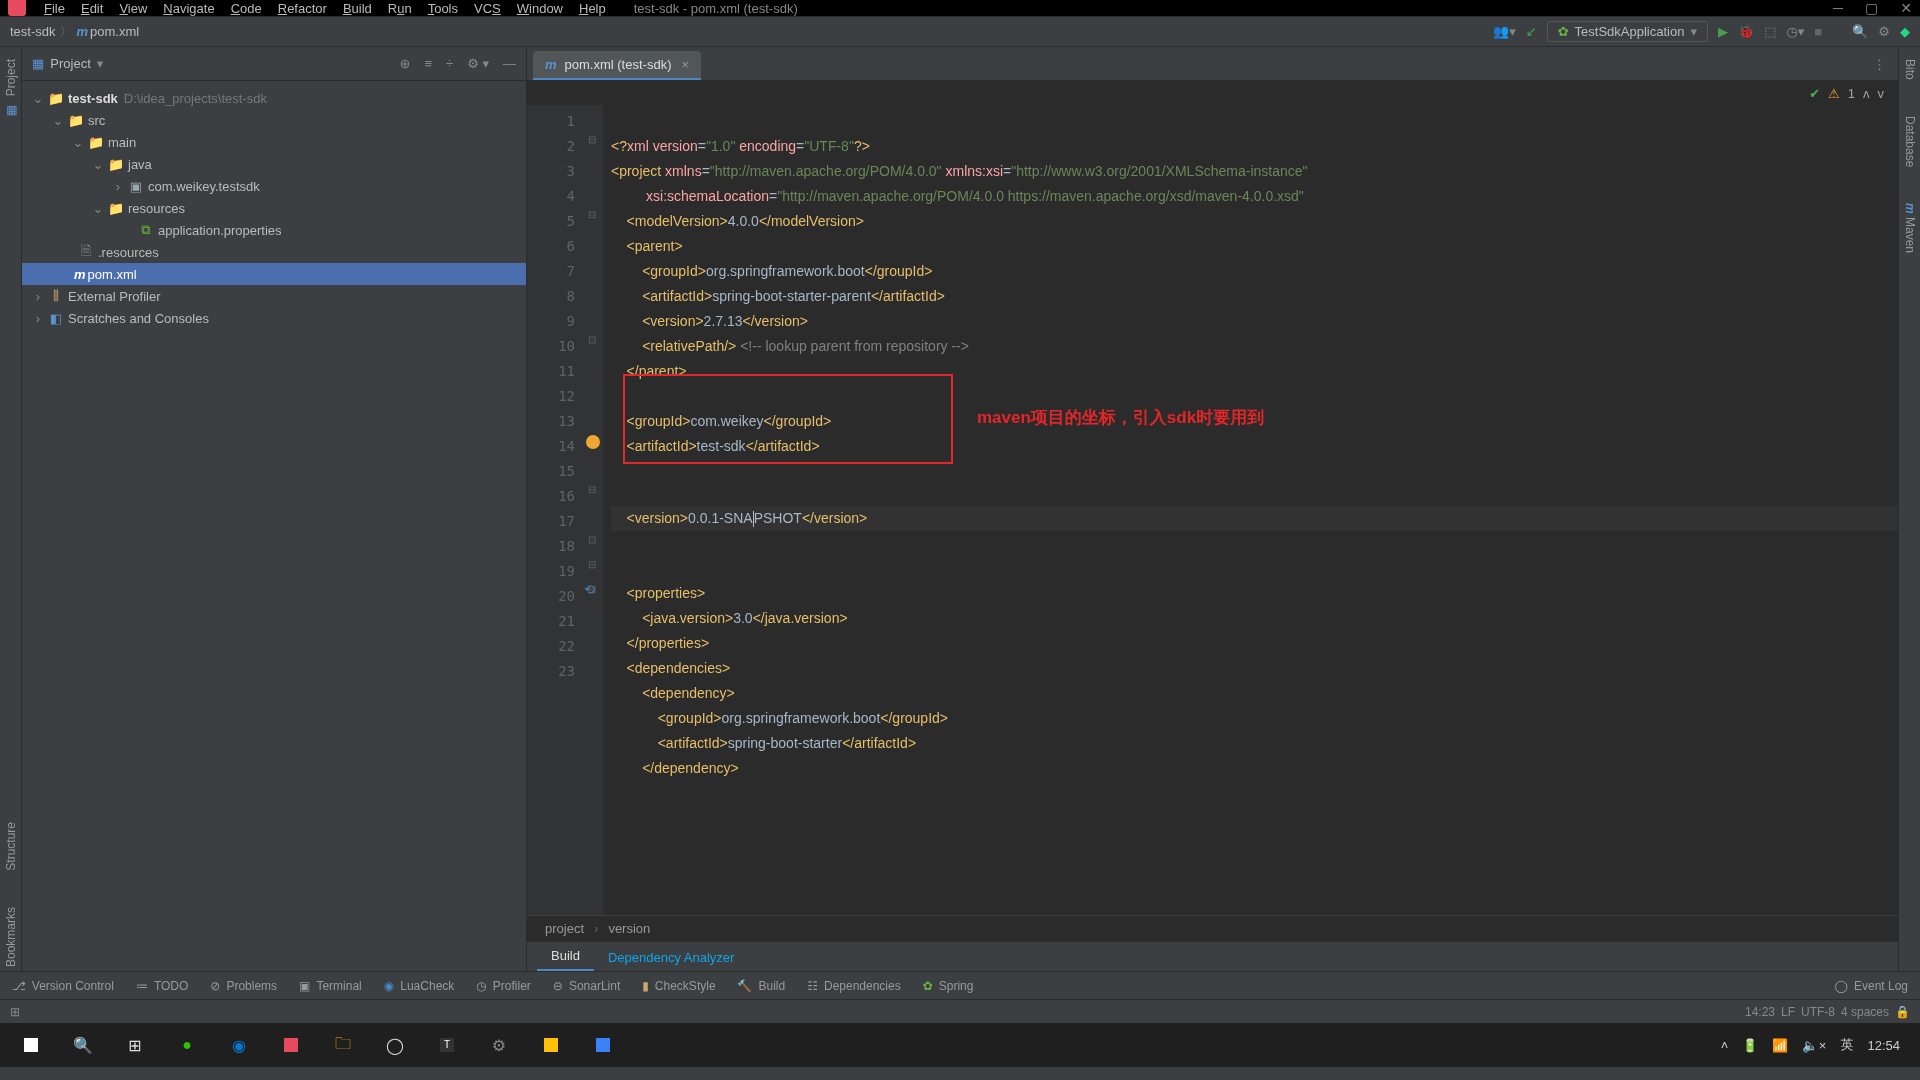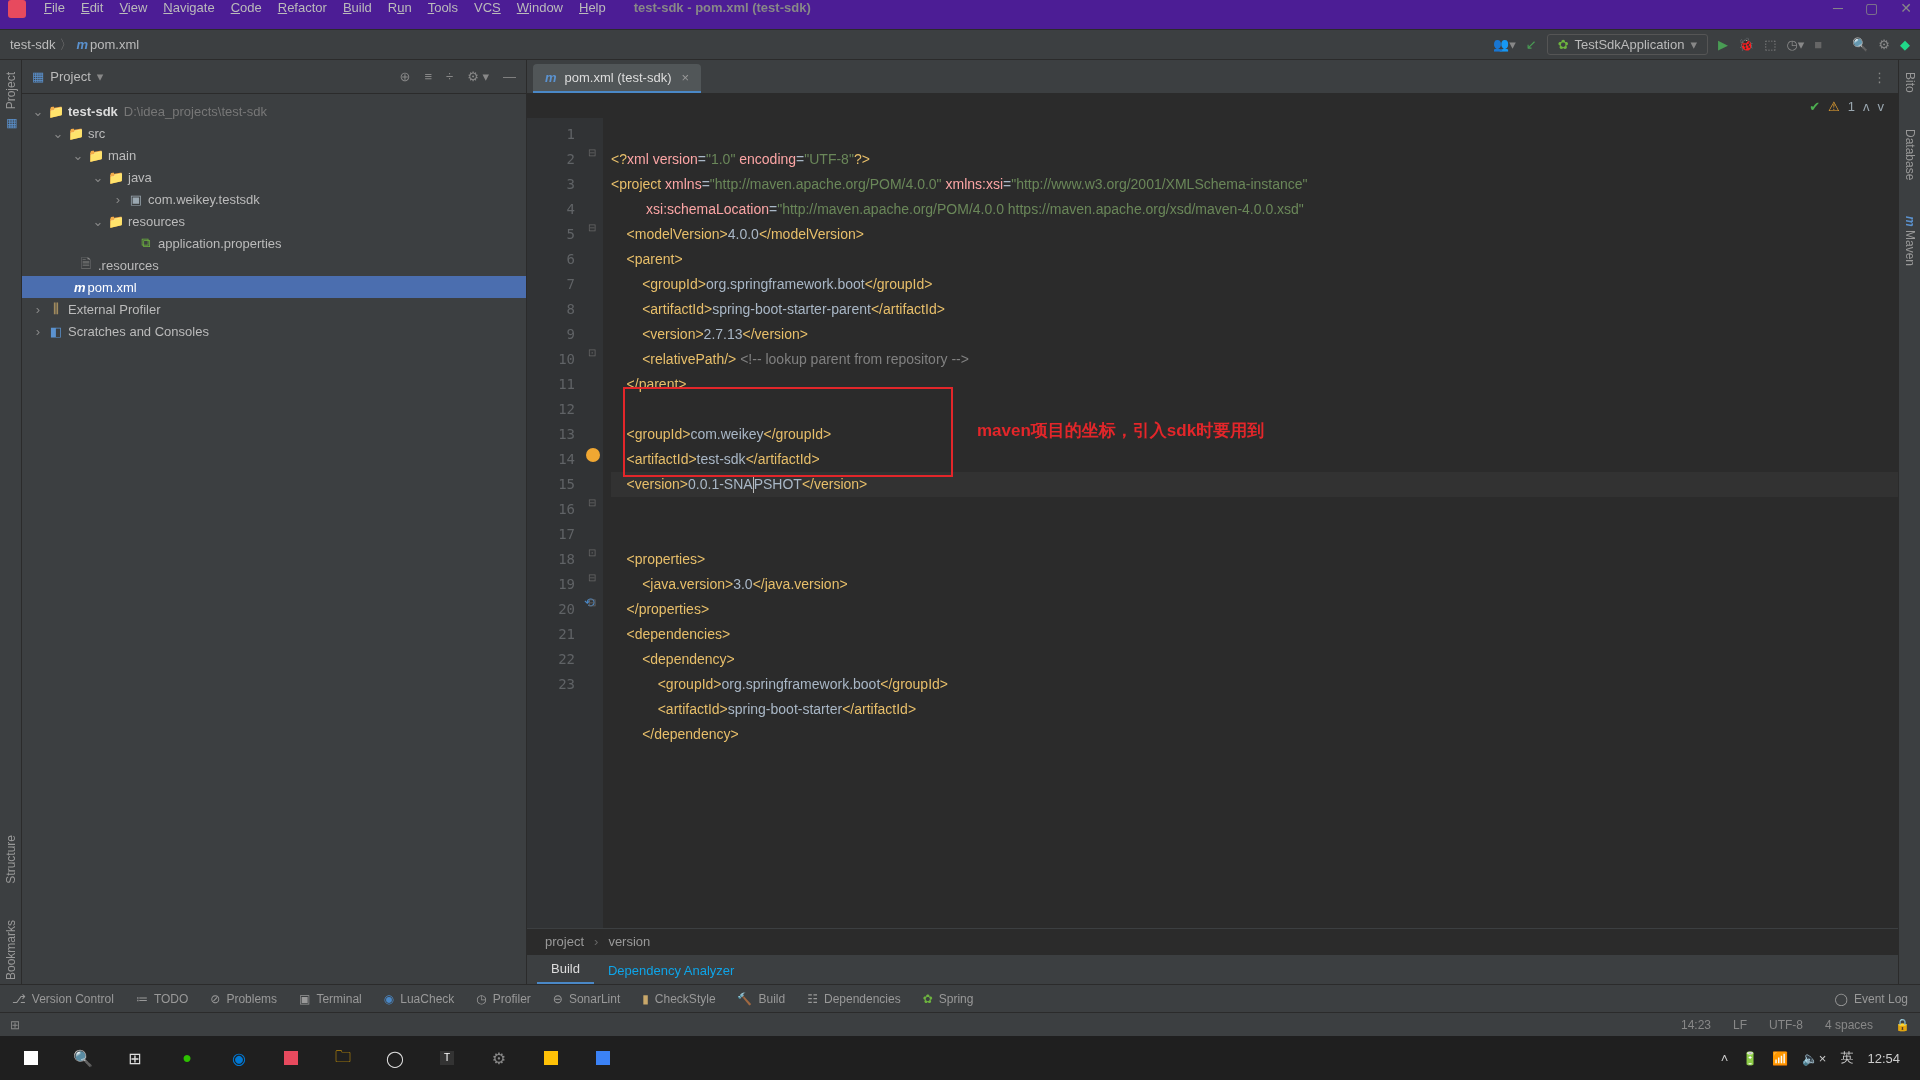--- a/index.html
+++ b/index.html
@@ -1,21 +1,21 @@
 <!DOCTYPE html>
 <html><head>
 <meta charset="utf-8">
 <style>
 * { margin:0; padding:0; box-sizing:border-box; font-family:"Segoe UI",Arial,sans-serif; }
 body { background:#3c3f41; color:#bbbbbb; width:1920px; height:1080px; overflow:hidden; font-size:13px; }
-.main-menu { height:30px; display:flex; align-items:flex-start; padding:0 8px; background:#4c1d95; border-bottom:1px solid #2b2b2b; }
+.main-menu { height:17px; display:flex; align-items:flex-end; padding:0 8px; background:#000000; border-bottom:1px solid #2b2b2b; }
 .main-menu .logo { width:18px; height:18px; background:#e74a5e; border-radius:3px; margin-right:10px; }
 .main-menu .mi { padding:0 8px; cursor:pointer; color:#bbb; }
 .main-menu .mi u { text-decoration:underline; }
-.main-menu .title { margin-left:20px; color:#888;font-weight:bold; }
+.main-menu .title { margin-left:20px; color:#888; }
 .main-menu .winctl { margin-left:auto; display:flex; gap:22px; color:#888; font-size:14px; }
 .toolbar2 { height:30px; display:flex; align-items:center; padding:0 10px; background:#3c3f41; border-bottom:1px solid #2b2b2b; }
 .bc-item { color:#bbb; }
 .bc-sep { color:#777; margin:0 4px; }
 .mfile { color:#5b92cf; font-weight:bold; font-style:italic; margin-right:2px; }
 .toolbar2 .right { margin-left:auto; display:flex; align-items:center; gap:10px; }
 .runcfg { background:#3c3f41; border:1px solid #555; border-radius:3px; padding:2px 10px; display:flex; align-items:center; gap:6px; }
 .tri-green { color:#499c54; }
 .body-row { display:flex; height:calc(100% - 30px - 30px - 28px - 24px - 44px); }
 .left-gutter, .right-gutter { width:22px; background:#3c3f41; border-right:1px solid #2b2b2b; display:flex; flex-direction:column; align-items:center; padding-top:8px; gap:28px; }
@@ -46,35 +46,35 @@
 .gut2 { width:18px; background:#313335; position:relative; }
 .fold { position:absolute; left:3px; color:#666; font-size:10px; }
 .bulb { position:absolute; left:1px; width:14px; height:14px; background:#f0a732; border-radius:50%; }
 .refactor-ico { position:absolute; left:-1px; color:#4a88c7; font-size:13px; }
 .code { flex:1; font-family:Consolas,monospace; font-size:14px; line-height:25px; padding:4px 0 4px 8px; color:#a9b7c6; white-space:pre; position:relative; overflow:hidden; }
 .t-tag { color:#e8bf6a; }
 .t-attr { color:#fca5a5; }
 .t-str { color:#6a8759; }
 .t-txt { color:#a9b7c6; }
 .t-cmt { color:#808080; }
-.cur-line { background:#323232; display:block; }
+.cur-line { background:#323232; display:block;margin-top:47px; }
 .redbox { position:absolute; border:2px solid #e3262a; pointer-events:none; }
 .annot { position:absolute; color:#e3262a; font-weight:bold; font-family:"SimSun","Microsoft YaHei",sans-serif; font-size:17px; }
 .cursor { display:inline-block; width:1px; height:16px; background:#bbb; vertical-align:middle; }
 .ed-crumb { height:26px; background:#2b2b2b; border-top:1px solid #3c3f41; display:flex; align-items:center; padding:0 18px; color:#999; gap:10px; }
 .ed-crumb .sep { color:#666; }
 .ed-tabs2 { height:30px; background:#3c3f41; border-top:1px solid #2b2b2b; display:flex; align-items:flex-end; padding-left:10px; }
 .et2 { padding:6px 14px; color:#0ea5e9; cursor:pointer; }
 .et2.act { border-bottom:2px solid #4a88c7; color:#ddd; }
 .bottombar { height:28px; background:#3c3f41; border-top:1px solid #2b2b2b; display:flex; align-items:center; padding:0 12px; gap:22px; }
 .bb-item { display:flex; align-items:center; gap:6px; color:#999; cursor:pointer; font-size:12px; }
 .bb-item .ic { font-size:12px; }
 .bottombar .evlog { margin-left:auto; }
 .status { height:24px; background:#3c3f41; border-top:1px solid #2b2b2b; display:flex; align-items:center; padding:0 10px; gap:16px; color:#888; font-size:12px; }
-.status .r { margin-left:auto; display:flex; gap:22px;align-items:center; }
+.status .r { margin-left:auto; display:flex; gap:6px;align-items:center; }
 .taskbar { height:44px; background:#1f1f1f; display:flex; align-items:center; padding:0 8px; gap:6px; }
 .taskbar .tb { width:46px; height:40px; display:flex; align-items:center; justify-content:center; color:#ddd; font-size:16px; }
 .taskbar .tray { margin-left:auto; display:flex; align-items:center; gap:14px; color:#ccc; font-size:13px; padding-right:12px; }
 .sq { width:14px; height:14px; display:inline-block; }
 </style>
 </head>
 <body>
 
 <div class="main-menu">
   <div class="logo"></div>

